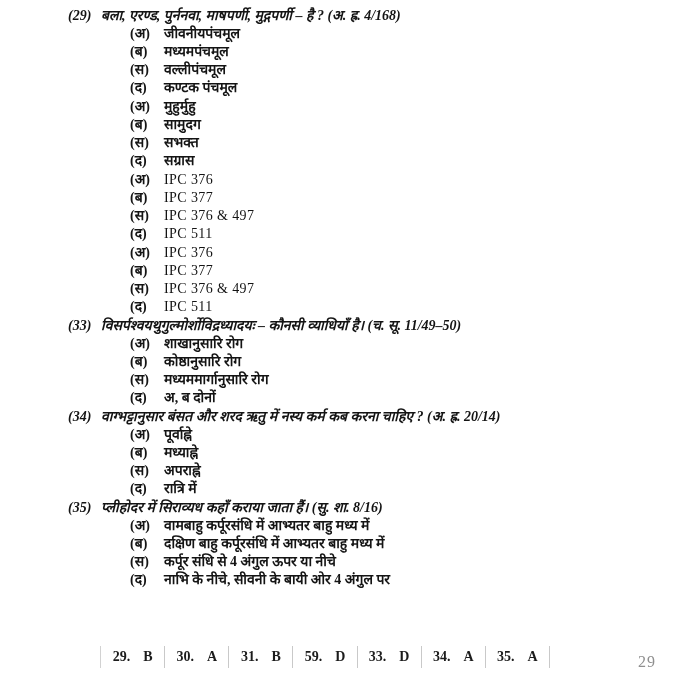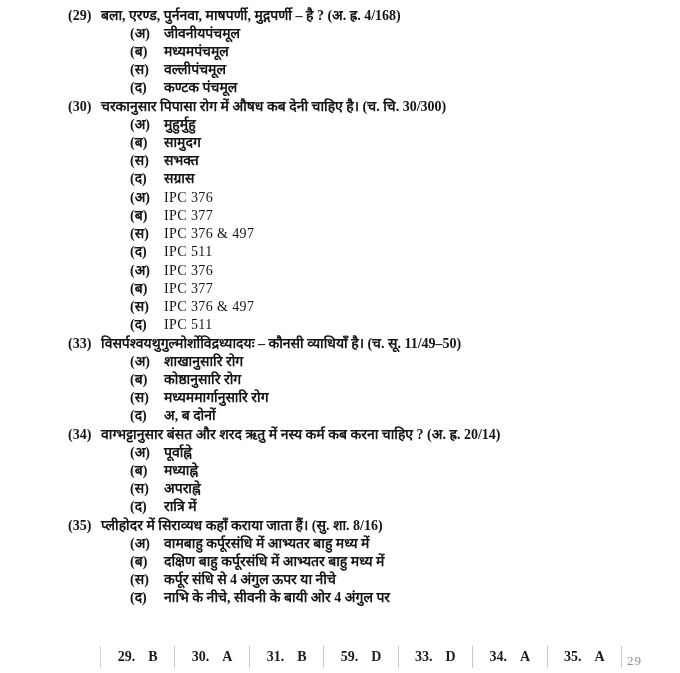--- a/index.html
+++ b/index.html
@@ -18,57 +18,58 @@
   .questions {
     padding: 7px 20px 0 68px;
   }
   .question { margin-bottom: 1px; }
   .q-header {
     display: flex;
     font-weight: bold;
     font-size: 14px;
     line-height: 18px;
     white-space: nowrap;
+    font-style: italic;
   }
   .q-num { flex: none; width: 33px; }
   .q-options { padding-left: 62px; }
   .option {
     display: flex;
     font-weight: bold;
     font-size: 14px;
     line-height: 18px;
     white-space: nowrap;
   }
   .opt-label { flex: none; width: 34px; }
   .option.latin .opt-text {
     font-weight: normal;
     letter-spacing: 0.4px;
   }
   .answer-strip {
     position: absolute;
     left: 100px; top: 646px;
-    width: 522px; height: 22px;
+    width: 450px; height: 22px;
     display: flex;
     border-left: 1px solid #d2d2d2;
   }
   .answer-cell {
     flex: 1 1 0;
     display: flex;
     align-items: center;
     justify-content: center;
     gap: 13px;
     border-right: 1px solid #c9c9c9;
     font-weight: bold;
     font-size: 14px;
     color: #1c1c1c;
   }
   .page-number {
     position: absolute;
-    right: 38px; top: 653px;
-    font-size: 13px;
+    right: 24px; top: 653px;
+    font-size: 16px;
     color: #8f8f8f;
     letter-spacing: 1px;
   }
 </style>
 </head>
 <body>
 
 <div class="page">
   <div class="questions">
 
@@ -91,24 +92,20 @@
             <span class="opt-text">वल्लीपंचमूल</span>
           </div>
         <div class="option">
             <span class="opt-label">(द)</span>
             <span class="opt-text">कण्टक पंचमूल</span>
           </div>
       </div>
     </div>
 
     <div class="question">
-      <div class="q-header">
-        <span class="q-num">(30)</span>
-        <span class="q-text">चरकानुसार पिपासा रोग में औषध कब देनी चाहिए है। (च. चि. 30/300)</span>
-      </div>
       <div class="q-options">
         <div class="option">
             <span class="opt-label">(अ)</span>
             <span class="opt-text">मुहुर्मुहु</span>
           </div>
         <div class="option">
             <span class="opt-label">(ब)</span>
             <span class="opt-text">सामुदग</span>
           </div>
         <div class="option">

